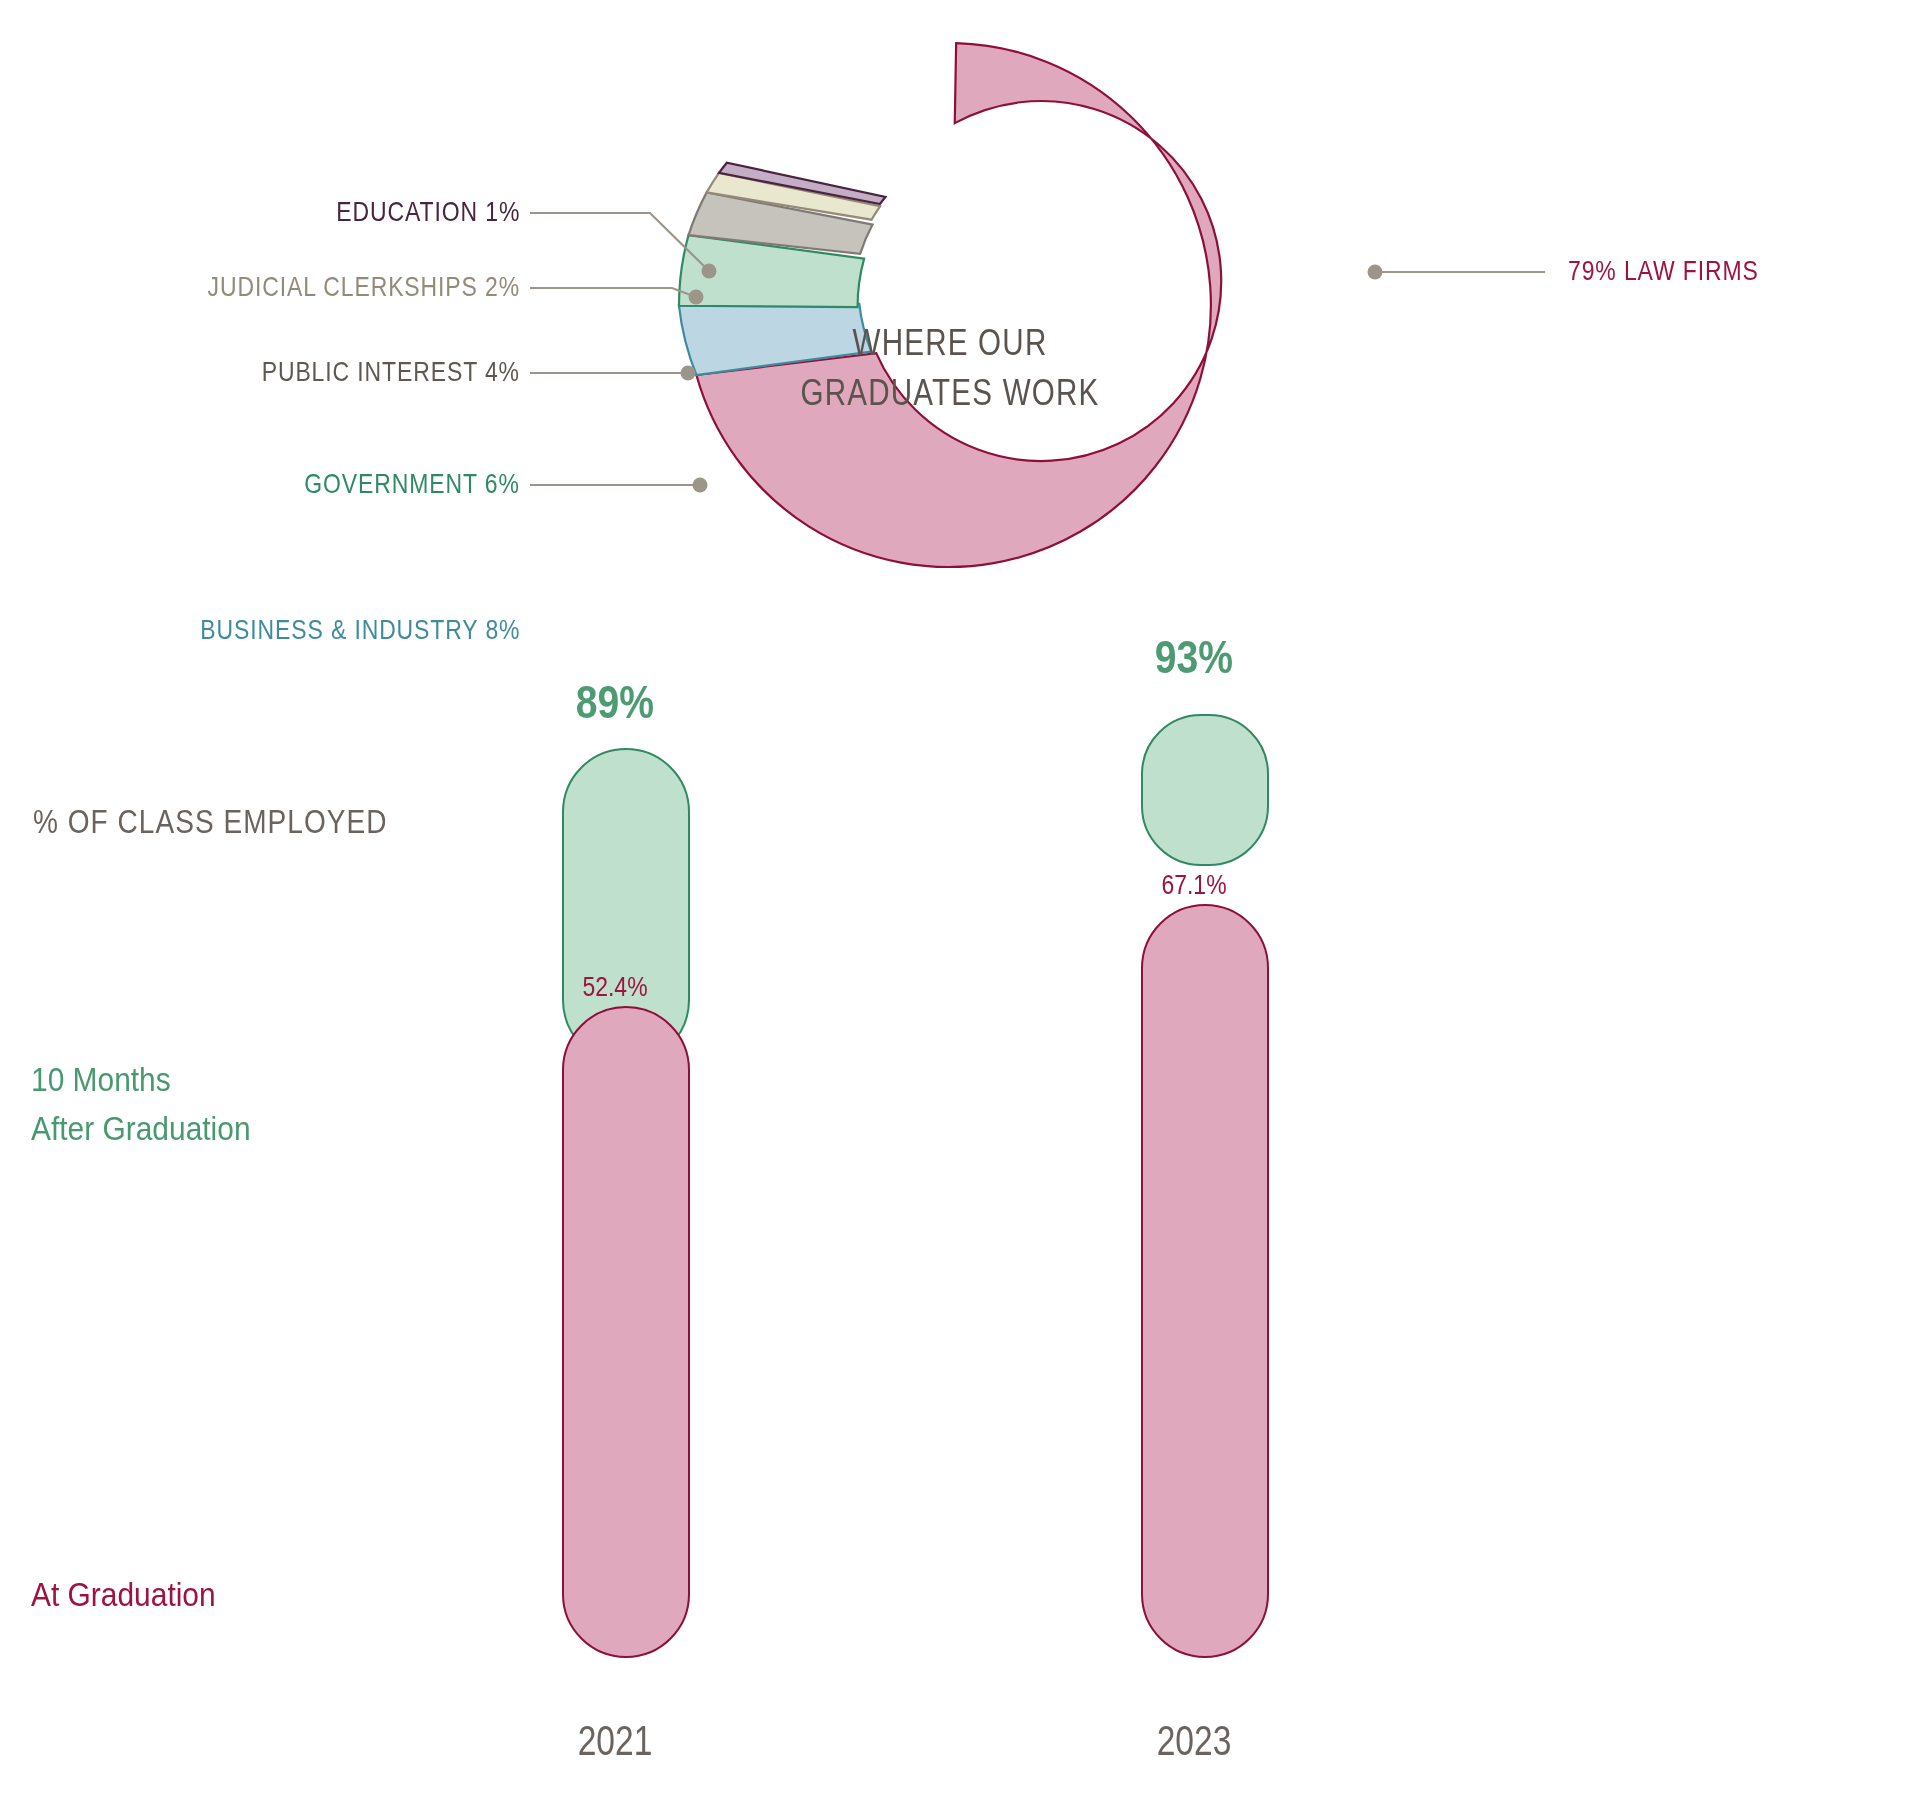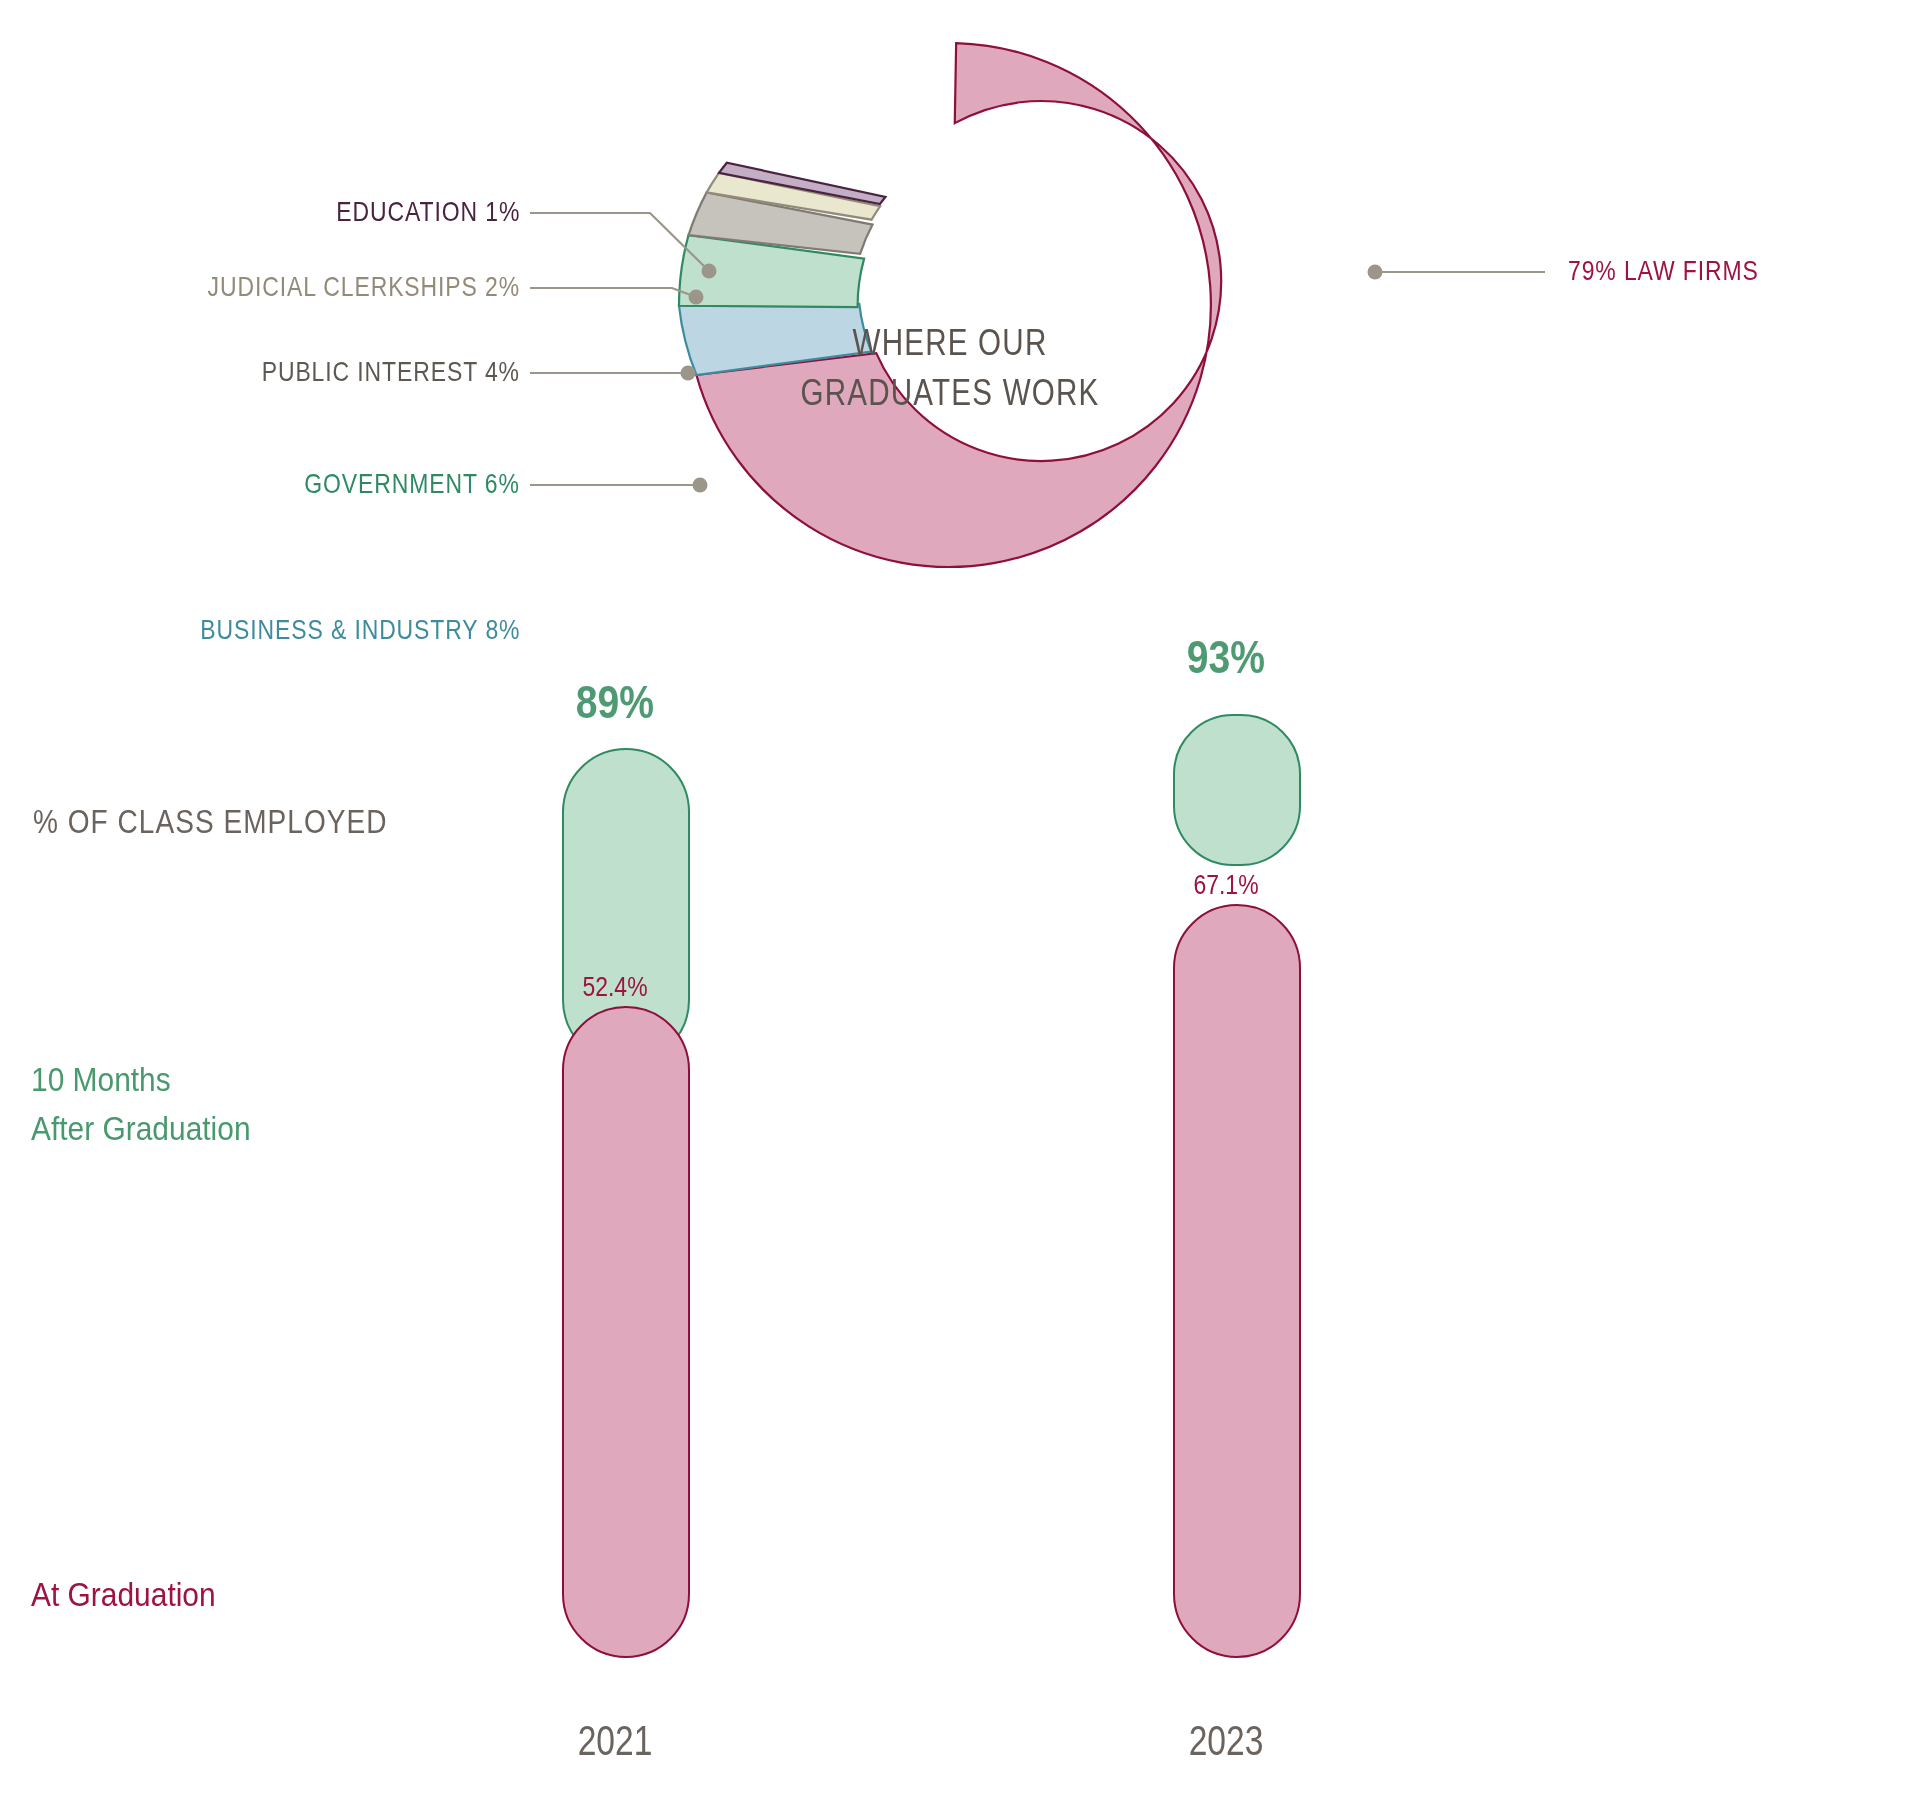--- a/index.html
+++ b/index.html
@@ -235,21 +235,21 @@
 
   <div class="bar-col" style="left:485px;">
     <div class="bar-value val-green" style="top:55px;">89%</div>
     <div class="bar-shape bar-green" style="left:77px; top:128px; width:128px; height:316px; border-radius:64px;"></div>
     <div class="bar-value val-pink" style="top:352px;">52.4%</div>
     <div class="bar-shape bar-pink" style="left:77px; top:386px; width:128px; height:652px; border-radius:64px;"></div>
     <div class="year-label">2021</div>
   </div>
 
 
-  <div class="bar-col" style="left:1096px;">
+  <div class="bar-col" style="left:1064px;">
     <div class="bar-value val-green" style="top:10px;">93%</div>
     <div class="bar-shape bar-green" style="left:77px; top:94px; width:128px; height:152px; border-radius:60px;"></div>
     <div class="bar-value val-pink" style="top:250px;">67.1%</div>
     <div class="bar-shape bar-pink" style="left:77px; top:284px; width:128px; height:754px; border-radius:64px;"></div>
     <div class="year-label">2023</div>
   </div>
 
 
 </div>
 

